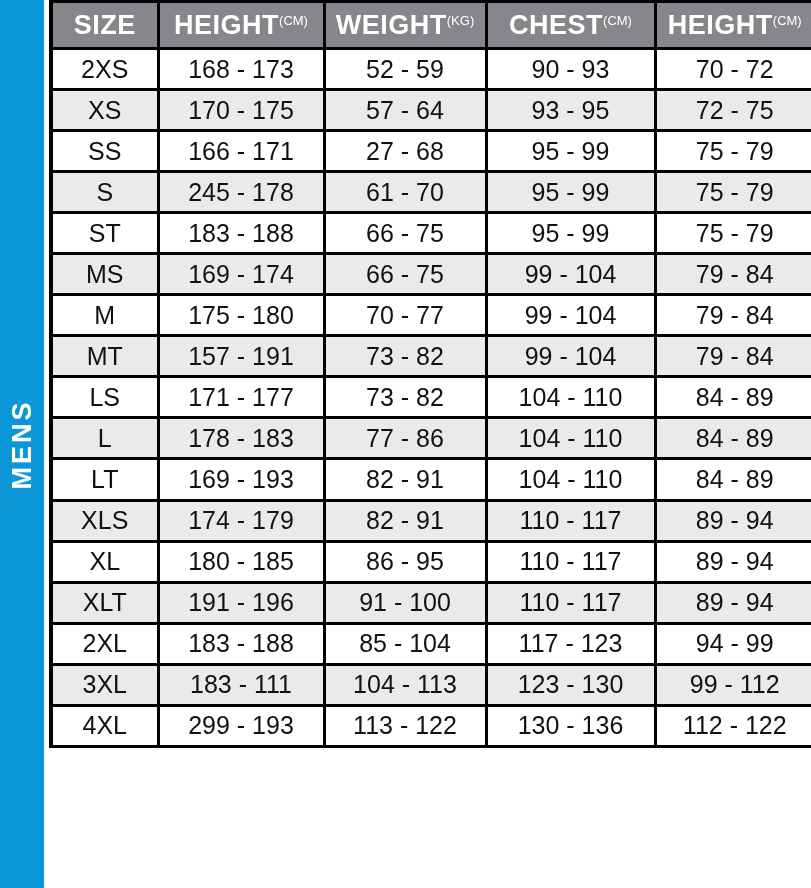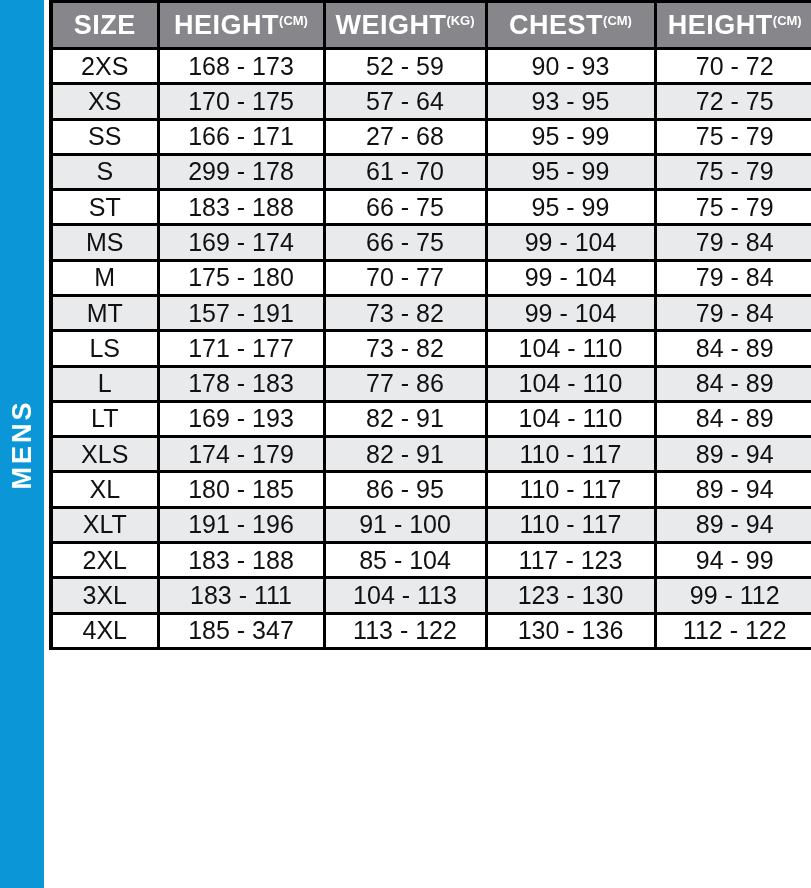--- a/index.html
+++ b/index.html
@@ -20,21 +20,21 @@
   .side-label {
     color: #ffffff;
     font-weight: bold;
     font-size: 27px;
     letter-spacing: 3px;
     white-space: nowrap;
     transform: rotate(-90deg);
   }
   .table-wrap {
     position: absolute; left: 49px; top: 0;
-    width: 762px; height: 650px;
+    width: 762px; height: 748px;
   }
   table.size-table {
     width: 100%; height: 100%;
     border-collapse: collapse;
     table-layout: fixed;
   }
   .size-table th, .size-table td {
     border: 3px solid var(--border, #000000);
     text-align: center;
     vertical-align: middle;
@@ -45,21 +45,21 @@
   .size-table thead th {
     background: var(--header-bg, #87878b);
     color: var(--header-text, #ffffff);
     font-size: 27px;
     font-weight: bold;
     height: 47px;
     letter-spacing: 0.5px;
   }
   .unit {
     font-size: 13px;
-    font-weight: bold;
+    font-weight: normal;
     position: relative;
     top: -9px;
     letter-spacing: 0;
   }
   .size-table tbody td {
     font-size: 25px;
     color: var(--cell-text, #111111);
     background: #ffffff;
     font-weight: 400;
   }
@@ -114,21 +114,21 @@
         </tr>
         <tr>
           <td>SS</td>
           <td>166 - 171</td>
           <td>27 - 68</td>
           <td>95 - 99</td>
           <td>75 - 79</td>
         </tr>
         <tr>
           <td>S</td>
-          <td>299 - 178</td>
+          <td>245 - 178</td>
           <td>61 - 70</td>
           <td>95 - 99</td>
           <td>75 - 79</td>
         </tr>
         <tr>
           <td>ST</td>
           <td>183 - 188</td>
           <td>66 - 75</td>
           <td>95 - 99</td>
           <td>75 - 79</td>
@@ -205,20 +205,20 @@
         </tr>
         <tr>
           <td>3XL</td>
           <td>183 - 111</td>
           <td>104 - 113</td>
           <td>123 - 130</td>
           <td>99 - 112</td>
         </tr>
         <tr>
           <td>4XL</td>
-          <td>185 - 347</td>
+          <td>299 - 193</td>
           <td>113 - 122</td>
           <td>130 - 136</td>
           <td>112 - 122</td>
         </tr>
       </tbody>
   </table>
 </div>
 
 </body></html>

